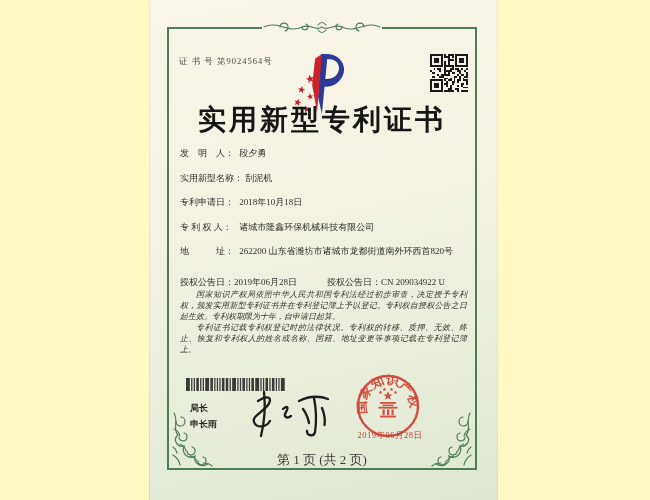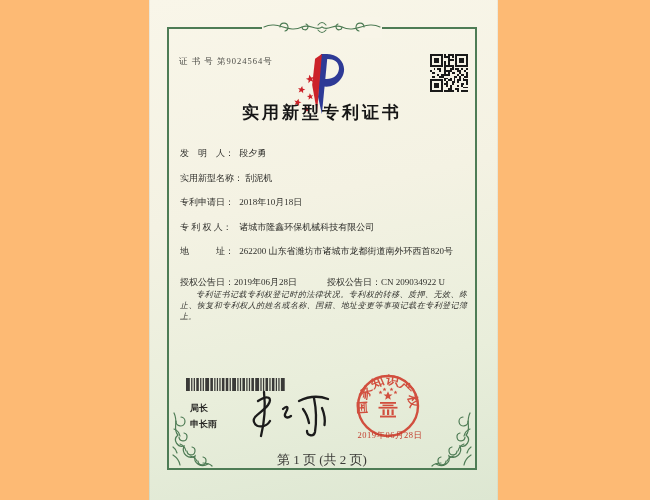--- a/index.html
+++ b/index.html
@@ -1,39 +1,39 @@
 <!DOCTYPE html>
 <html><head>
 <meta charset="utf-8">
 <style>
   * { margin:0; padding:0; box-sizing:border-box; }
   html,body { width:650px; height:500px; background:#ffffff; overflow:hidden;
     font-family:"Liberation Serif","DejaVu Serif",serif; }
-  #stage { position:relative; width:650px; height:500px; background:#fdba74; }
+  #stage { position:relative; width:650px; height:500px; background:#fef9c3; }
 
   
   .paper { position:absolute; left:149px; top:0; width:349px; height:500px;
     background:linear-gradient(168deg,#f9f6e9 0%,#f4f2e3 40%,#e9eedb 72%,#dde7d2 100%);
     border-left:1px solid rgba(0,0,0,.05); border-right:1px solid rgba(0,0,0,.05); }
 
   
   .frame { position:absolute; left:167px; top:27px; width:310px; height:443px;
     border:2px solid #4e7c55; }
   .orn-top { position:absolute; left:262px; top:17px; width:120px; height:21px; }
   .orn-corner { position:absolute; width:58px; height:58px; }
   .orn-bl { left:170px; top:411px; }
   .orn-br { left:416px; top:411px; transform:scaleX(-1); }
 
   
   .cert-no { position:absolute; left:179px; top:56px; font-size:8.5px; color:#4a4a45;
     letter-spacing:1px; }
   .logo { position:absolute; left:288px; top:50px; width:60px; height:68px; }
   .qr { position:absolute; left:430px; top:54px; width:38px; height:38px; }
   .title { position:absolute; left:167px; top:101px; width:310px; text-align:center;
-    font-size:17px; font-weight:bold; color:#161616; letter-spacing:3px; }
+    font-size:28px; font-weight:bold; color:#161616; letter-spacing:3px; }
 
   
   .rows { position:absolute; left:180px; top:147px; width:288px; }
   .frow { font-size:9px; color:#30302c; margin-bottom:11.5px; white-space:nowrap; }
   .flabel { display:inline-block; min-width:57px; }
   .grant-row { display:flex; gap:30px; margin-top:18px; }
 
   
   .paras { position:absolute; left:180px; top:289px; width:287px; }
   .paras p { font-size:8px; line-height:11px; color:#33332f; text-indent:2em;
@@ -265,20 +265,21 @@
       <span>
         <span>授权公告日：</span><span>2019年06月28日</span>
       </span>
       <span>
         <span>授权公告日：</span><span>CN 209034922 U</span>
       </span>
     </div>
   </div>
 
   <div class="paras">
+    <p>国家知识产权局依照中华人民共和国专利法经过初步审查，决定授予专利权，颁发实用新型专利证书并在专利登记簿上予以登记。专利权自授权公告之日起生效。专利权期限为十年，自申请日起算。</p>
     <p>专利证书记载专利权登记时的法律状况。专利权的转移、质押、无效、终止、恢复和专利权人的姓名或名称、国籍、地址变更等事项记载在专利登记簿上。</p>
   </div>
 
   <svg class="barcode" id="barcode" viewBox="0 0 100 13" preserveAspectRatio="none">
       <rect x="0" y="0" width="3.8461538461538467" height="13" fill="#3a3a38"></rect>
       <rect x="5.128205128205129" y="0" width="1.2820512820512822" height="13" fill="#3a3a38"></rect>
       <rect x="7.692307692307693" y="0" width="1.2820512820512822" height="13" fill="#3a3a38"></rect>
       <rect x="10.256410256410257" y="0" width="2.5641025641025643" height="13" fill="#3a3a38"></rect>
       <rect x="14.102564102564104" y="0" width="1.2820512820512822" height="13" fill="#3a3a38"></rect>
       <rect x="16.666666666666668" y="0" width="1.2820512820512822" height="13" fill="#3a3a38"></rect>

